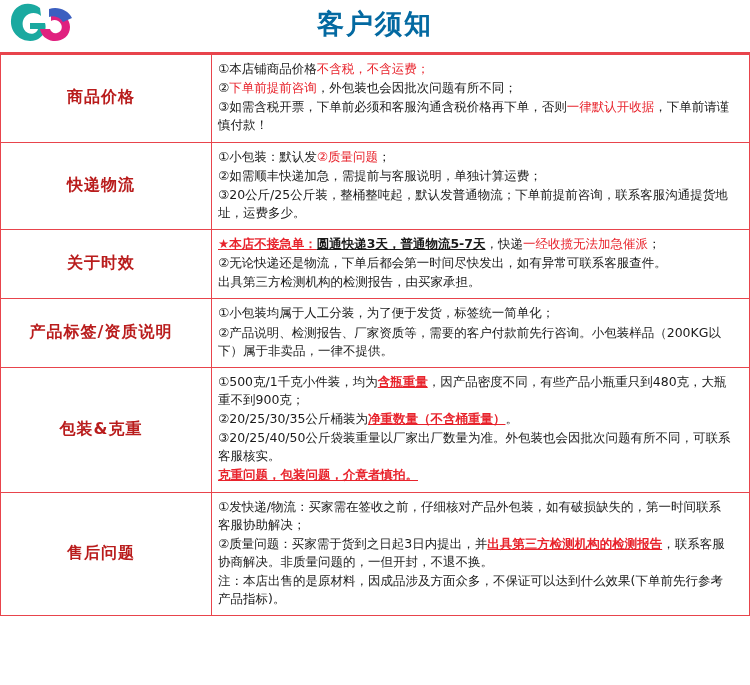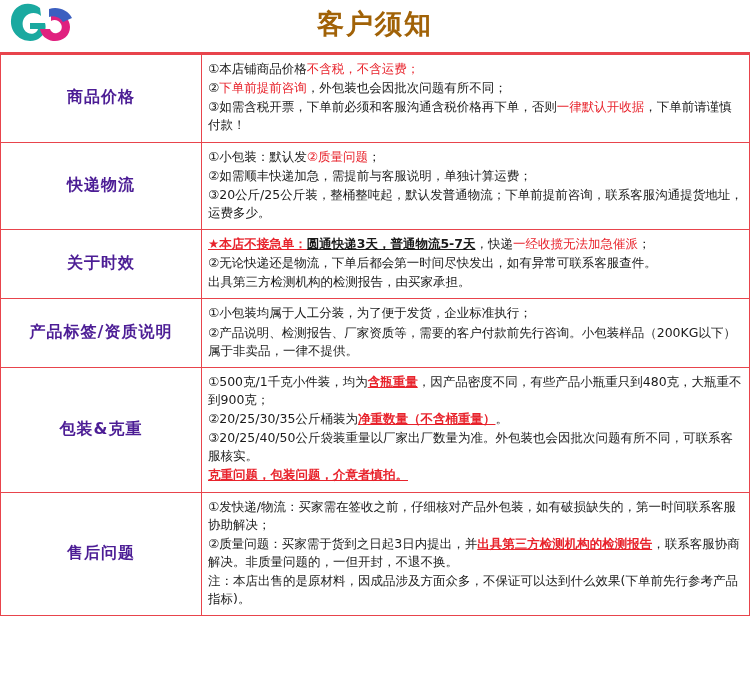--- a/index.html
+++ b/index.html
@@ -36,40 +36,40 @@
   .title {
     position: absolute;
     left: 0;
     right: 0;
     top: 6px;
     text-align: center;
     font-size: 27px;
     font-weight: bold;
     letter-spacing: 2px;
     font-family: "DejaVu Sans", "Liberation Sans", sans-serif;
-    color: #a16207;
+    color: #0369a1;
   }
   
   table.notice {
     width: 750px;
     border-collapse: collapse;
     table-layout: fixed;
   }
   table.notice td {
     border: 1px solid #e8444c;
     vertical-align: middle;
-    padding: 5px 6px 6px 6px;
+    padding: 5px 16px 6px 6px;
   }
   td.label {
     width: 188px;
     text-align: center;
     font-size: 16px;
     font-weight: bold;
     letter-spacing: 1px;
-    color: #4c1d95;
+    color: #b91c1c;
     font-family: "DejaVu Sans", "Liberation Sans", sans-serif;
   }
   td.content {
     font-size: 12.5px;
     line-height: 1.45;
     color: #1a1a1a;
     font-family: "DejaVu Sans", "Liberation Sans", sans-serif;
     text-align: left;
   }
   td.content p {
@@ -121,21 +121,21 @@
           <td class="label">关于时效</td>
           <td class="content">
             <p><span class="r b">★本店不接急单：</span><span class="b">圆通快递3天，普通物流5-7天</span><span>，快递</span><span class="r">一经收揽无法加急催派</span><span>；</span></p>
             <p><span>②无论快递还是物流，下单后都会第一时间尽快发出，如有异常可联系客服查件。</span></p>
             <p><span>出具第三方检测机构的检测报告，由买家承担。</span></p>
           </td>
         </tr>
         <tr>
           <td class="label">产品标签/资质说明</td>
           <td class="content">
-            <p><span>①小包装均属于人工分装，为了便于发货，企业标准执行；</span></p>
+            <p><span>①小包装均属于人工分装，为了便于发货，标签统一简单化；</span></p>
             <p><span>②产品说明、检测报告、厂家资质等，需要的客户付款前先行咨询。小包装样品（200KG以下）属于非卖品，一律不提供。</span></p>
           </td>
         </tr>
         <tr>
           <td class="label">包装&amp;克重</td>
           <td class="content">
             <p><span>①500克/1千克小件装，均为</span><span class="r b">含瓶重量</span><span>，因产品密度不同，有些产品小瓶重只到480克，大瓶重不到900克；</span></p>
             <p><span>②20/25/30/35公斤桶装为</span><span class="r b">净重数量（不含桶重量）</span><span>。</span></p>
             <p><span>③20/25/40/50公斤袋装重量以厂家出厂数量为准。外包装也会因批次问题有所不同，可联系客服核实。</span></p>
             <p><span class="r b">克重问题，包装问题，介意者慎拍。</span></p>

